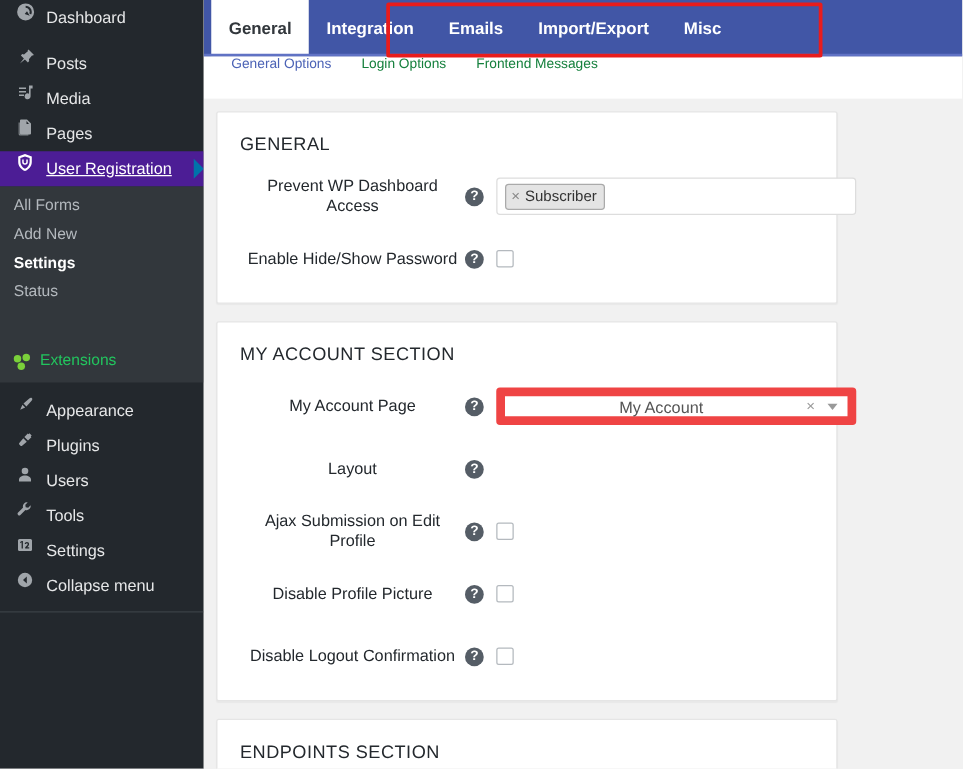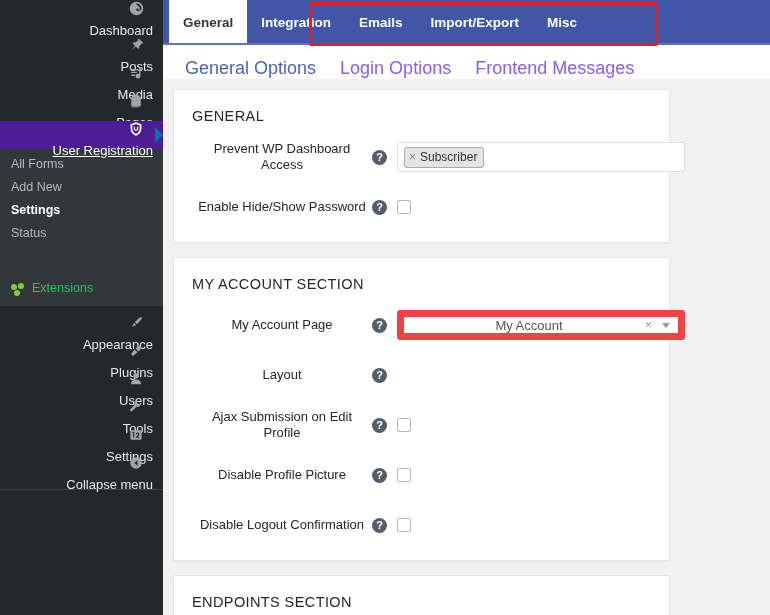--- a/index.html
+++ b/index.html
@@ -15,28 +15,27 @@
   #sidebar {
     width: 163px; min-width: 163px; height: 615px;
     background: #23282d;
     color: #b4b9be;
     font-size: 13px;
     padding-top: 0;
     position: relative;
     overflow: hidden;
   }
   .menu-item {
-    display: flex; align-items: flex-end;
+    display: flex; align-items: flex-start;
     height: 28px;
     padding: 0 10px 0 9px;
     color: #e6e7e8;
     font-size: 13px;
     line-height: 28px;
     white-space: nowrap;
-    flex-direction: column;
   }
   .menu-item .mi-icon {
     width: 22px; min-width: 22px; height: 18px;
     display: inline-flex; align-items: center; justify-content: center;
     margin-right: 6px;
     color: #a0a5aa;
   }
   .menu-item.active {
     background: #4c1d95;
     color: #fff;
@@ -121,27 +120,27 @@
     border: 3px solid #e81c1c;
     border-radius: 2px;
     pointer-events: none;
     z-index: 30;
   }
 
   
   #subnav {
     height: 34px;
     background: #ffffff;
-    display: flex; align-items: flex-end;
+    display: flex; align-items: flex-start;
     padding-left: 10px;
-    font-size: 18px;
+    font-size: 11px;
   }
   .subnav-link {
     padding: 0 12px;
-    color: #8b5cf6;
+    color: #15803d;
     white-space: nowrap;
   }
   .subnav-link.active { color: #4c63b6; }
 
   
   #content {
     position: absolute;
     left: 0; right: 0; top: 79px; bottom: 0;
     background: #f1f1f1;
     padding: 10px 0 0 0;

